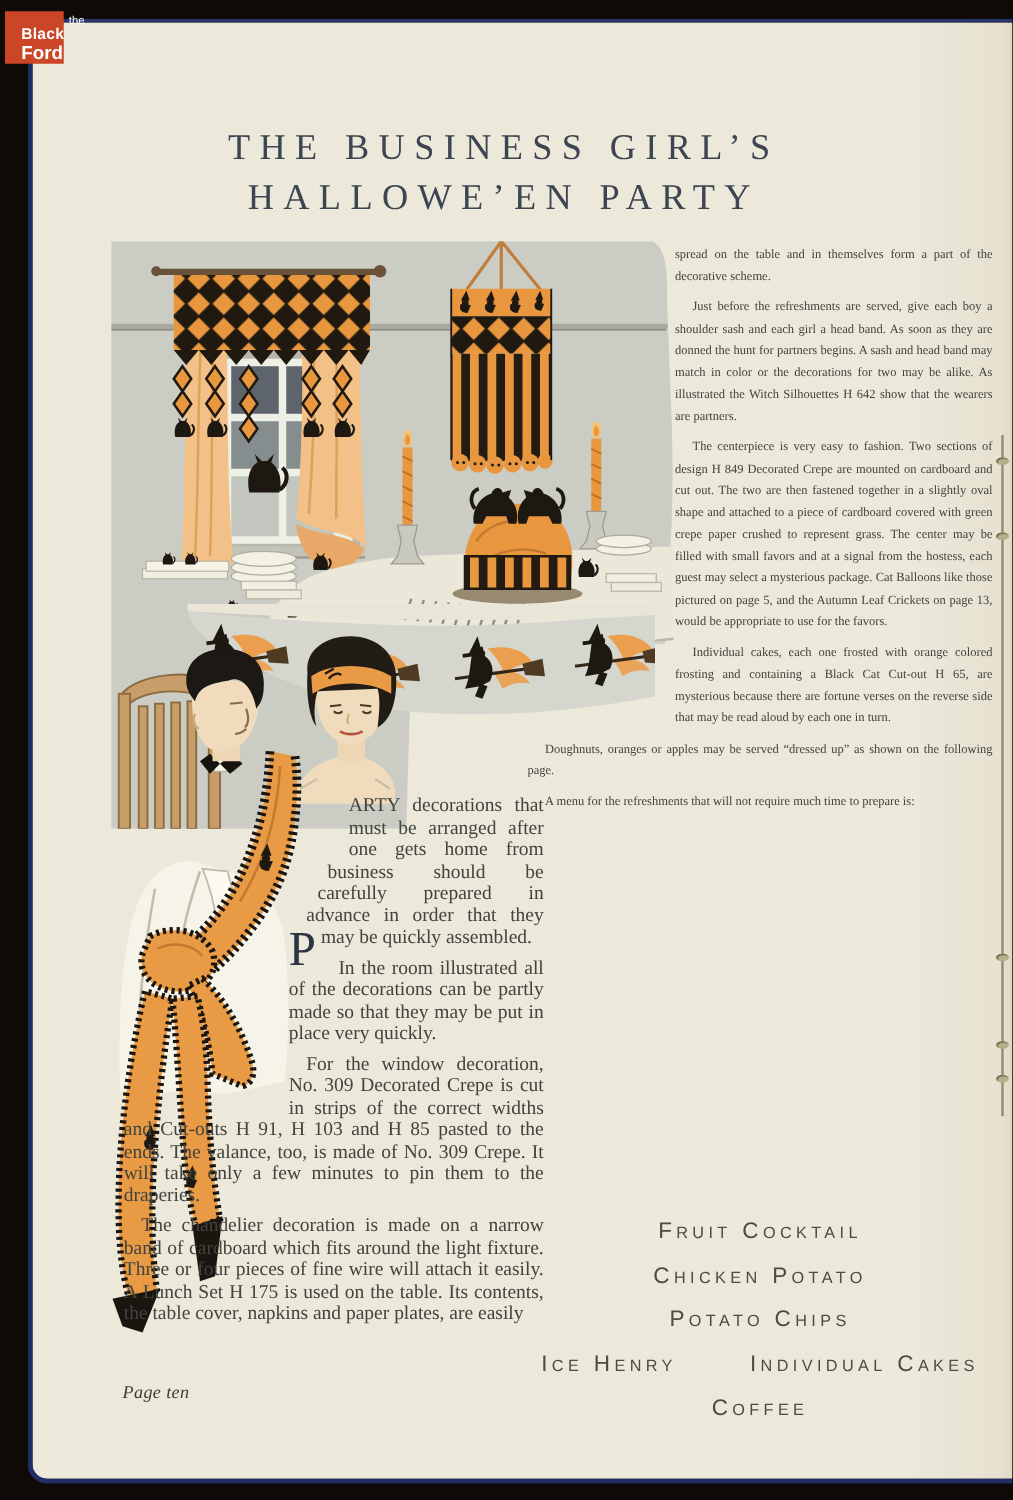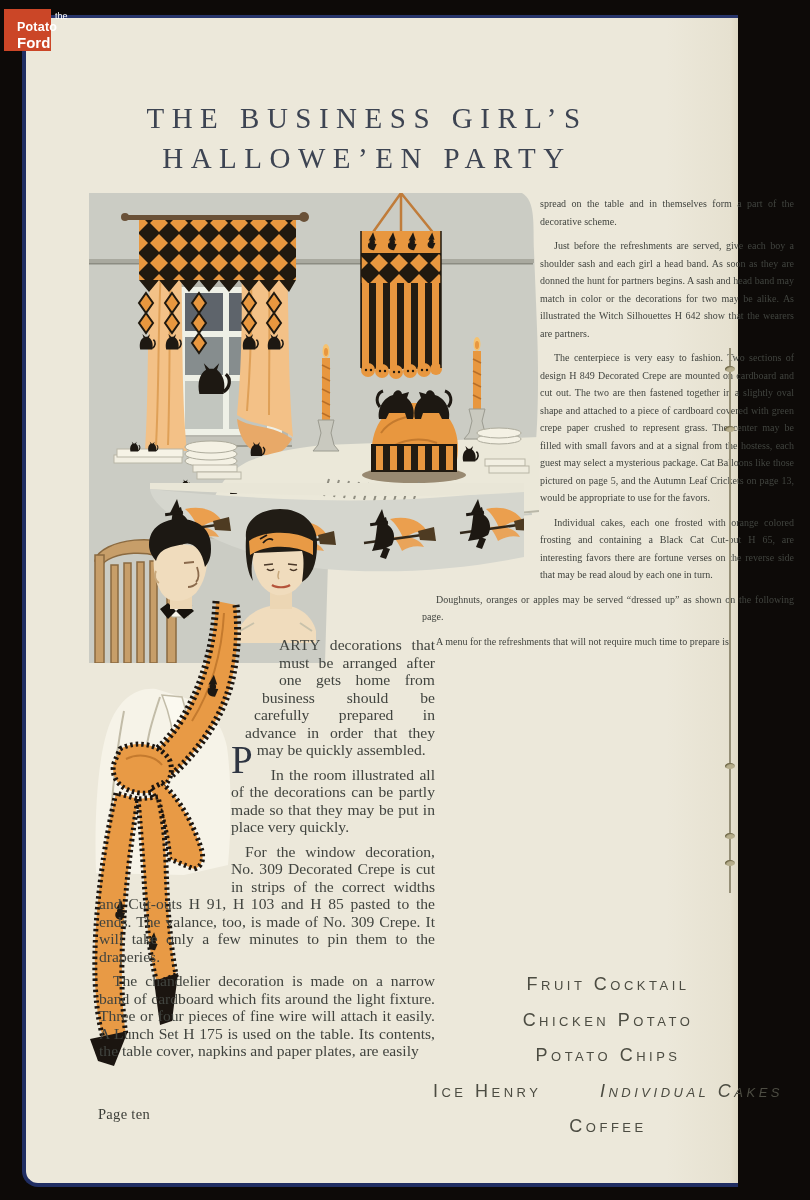--- a/index.html
+++ b/index.html
@@ -2,21 +2,21 @@
 <html><head>
 <meta charset="utf-8">
 <style>
   html,body{margin:0;padding:0;}
   body{
     width:810px;height:1200px;position:relative;overflow:hidden;
     background:#0d0a08;
     font-family:"Liberation Serif", serif;
   }
   .page{
-    position:absolute;left:22px;top:15px;width:716px;height:1172px;
+    position:absolute;left:22px;top:15px;width:788px;height:1172px;
     background:linear-gradient(90deg,#ece8da 0%,#ece8da 90%,#e6e1d0 99%,#ded8c4 100%);
     border-left:4px solid #202e63;border-bottom:4px solid #202e63;border-top:3px solid #27356b;
     border-radius:3px 0 0 16px;
     box-sizing:border-box;
   }
   .logo{
     position:absolute;left:4px;top:9px;width:47px;height:42px;
     background:#cb4627;color:#fff;z-index:50;
     font-family:"Liberation Sans", sans-serif;line-height:1;
   }
@@ -51,23 +51,23 @@
     float:left;font-size:39px;line-height:33px;color:#2e3542;
     padding:1px 4px 0 0;font-family:"Liberation Serif", serif;
   }
   .menu{
     position:absolute;left:396px;top:956px;width:372px;text-align:center;
     font-family:"Liberation Sans", sans-serif;color:#4c4c42;
     font-size:18px;font-variant:small-caps;letter-spacing:3.5px;
   }
   .menu .mline{margin-bottom:14.5px;}
   .menu .mrow span{display:inline-block;}
-  .menu .mrow span + span{margin-left:50px;font-style:italic;}
+  .menu .mrow span + span{margin-left:50px;}
   .footer{
-    position:absolute;left:72px;top:1088px;font-size:14.5px;color:#3c3e38;
+    position:absolute;left:72px;top:1088px;font-style:italic;font-size:14.5px;color:#3c3e38;
     letter-spacing:.3px;
   }
   .stitchline{position:absolute;right:7px;top:330px;width:2px;height:545px;background:#958f77;}
   .stitch{position:absolute;right:3px;width:10px;height:6px;border-radius:50%;
     background:#b7ae8c;box-shadow:inset 1px 1px 1px #6e6748;}
 </style>
 </head>
 <body>
 
 <div class="page">
@@ -315,21 +315,21 @@
       <use href="#wmotif" transform="translate(48,420) scale(1.0)"></use>
       <use href="#wmotif" transform="translate(82,452) scale(0.9)"></use>
     </g>
   </svg>
 
   <div class="rcol">
     <div class="ispacer"></div>
     <p class="noind">spread on the table and in themselves form a part of the decorative scheme.</p>
     <p>Just before the refreshments are served, give each boy a shoulder sash and each girl a head band. As soon as they are donned the hunt for partners begins. A sash and head band may match in color or the decorations for two may be alike. As illustrated the Witch Silhouettes H 642 show that the wearers are partners.</p>
     <p>The centerpiece is very easy to fashion. Two sections of design H 849 Decorated Crepe are mounted on cardboard and cut out. The two are then fastened together in a slightly oval shape and attached to a piece of cardboard covered with green crepe paper crushed to represent grass. The center may be filled with small favors and at a signal from the hostess, each guest may select a mysterious package. Cat Balloons like those pictured on page 5, and the Autumn Leaf Crickets on page 13, would be appropriate to use for the favors.</p>
-    <p>Individual cakes, each one frosted with orange colored frosting and containing a Black Cat Cut-out H 65, are interesting favors there are fortune verses on the reverse side that may be read aloud by each one in turn.</p>
+    <p>Individual cakes, each one frosted with orange colored frosting and containing a Black Cat Cut-out H 65, are mysterious because there are fortune verses on the reverse side that may be read aloud by each one in turn.</p>
     <p>Doughnuts, oranges or apples may be served “dressed up” as shown on the following page.</p>
     <p>A menu for the refreshments that will not require much time to prepare is:</p>
   </div>
 
   <div class="lcol">
     <div class="sp sa"></div>
     <div class="sp sb"></div>
     <div class="sp sc"></div>
     <div class="sp sd"></div>
     <div class="sp se"></div>
@@ -356,15 +356,15 @@
   <div class="stitchline"></div>
   <div class="stitch" style="top:348px;"></div>
   <div class="stitch" style="top:408px;"></div>
   <div class="stitch" style="top:745px;"></div>
   <div class="stitch" style="top:815px;"></div>
   <div class="stitch" style="top:842px;"></div>
 </div>
 
 <div class="logo">
   <span class="the">the</span>
-  <span class="henry">Potato</span>
+  <span class="henry">Black</span>
   <span class="ford">Ford</span>
 </div>
 
 </body></html>

